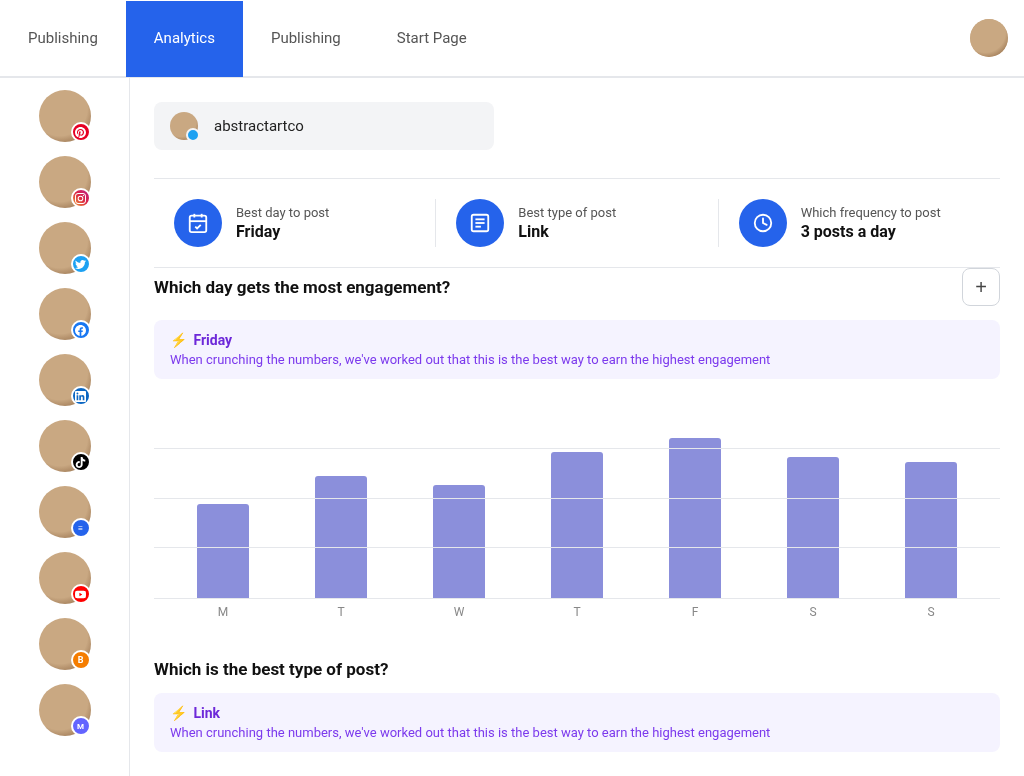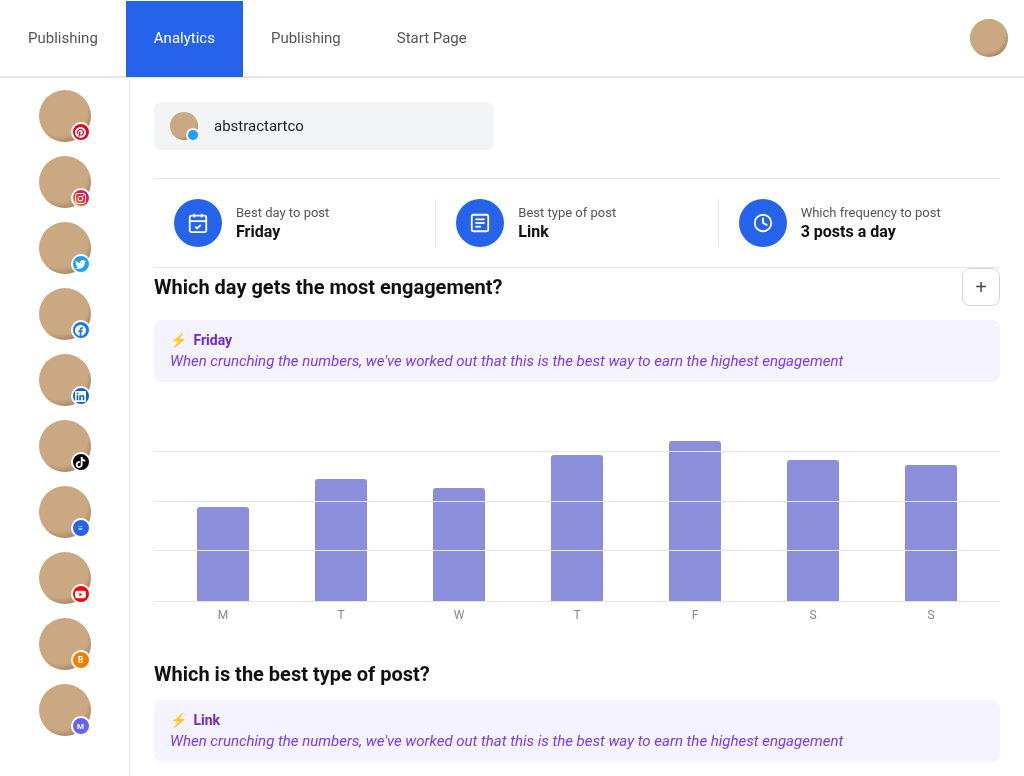--- a/index.html
+++ b/index.html
@@ -195,21 +195,21 @@
     }
 
     
     .section-header-row {
       display: flex;
       align-items: center;
       justify-content: space-between;
       margin-bottom: 14px;
     }
     .section-title {
-      font-size: 20px;
+      font-size: 17px;
       font-weight: 700;
       color: #111;
     }
     .add-btn {
       width: 38px;
       height: 38px;
       border: 1.5px solid #d1d5db;
       border-radius: 8px;
       background: #fff;
       display: flex;
@@ -230,23 +230,22 @@
     .insight-title {
       font-size: 14px;
       font-weight: 700;
       color: #6d28d9;
       display: flex;
       align-items: center;
       gap: 6px;
       margin-bottom: 4px;
     }
     .insight-desc {
-      font-size: 15px;
+      font-size: 13px;
       color: #7c3aed;
-      font-style: italic;
     }
     .lightning-icon {
       color: #7c3aed;
       font-size: 14px;
     }
 
     
     .bar-chart-container {
       margin-bottom: 32px;
       padding: 0 0 8px 0;

